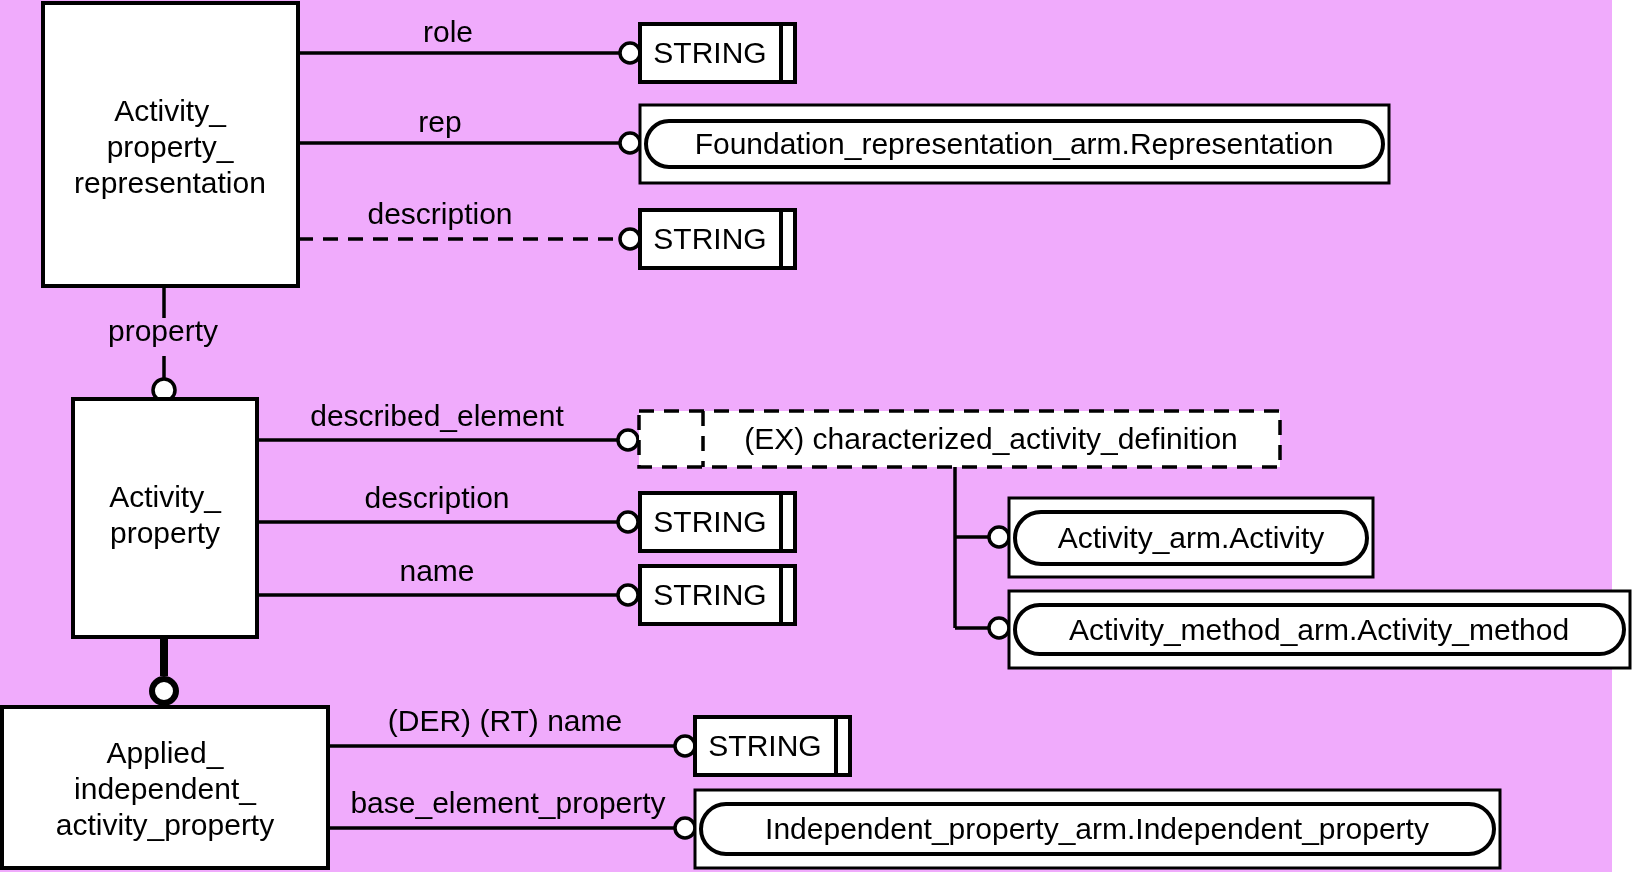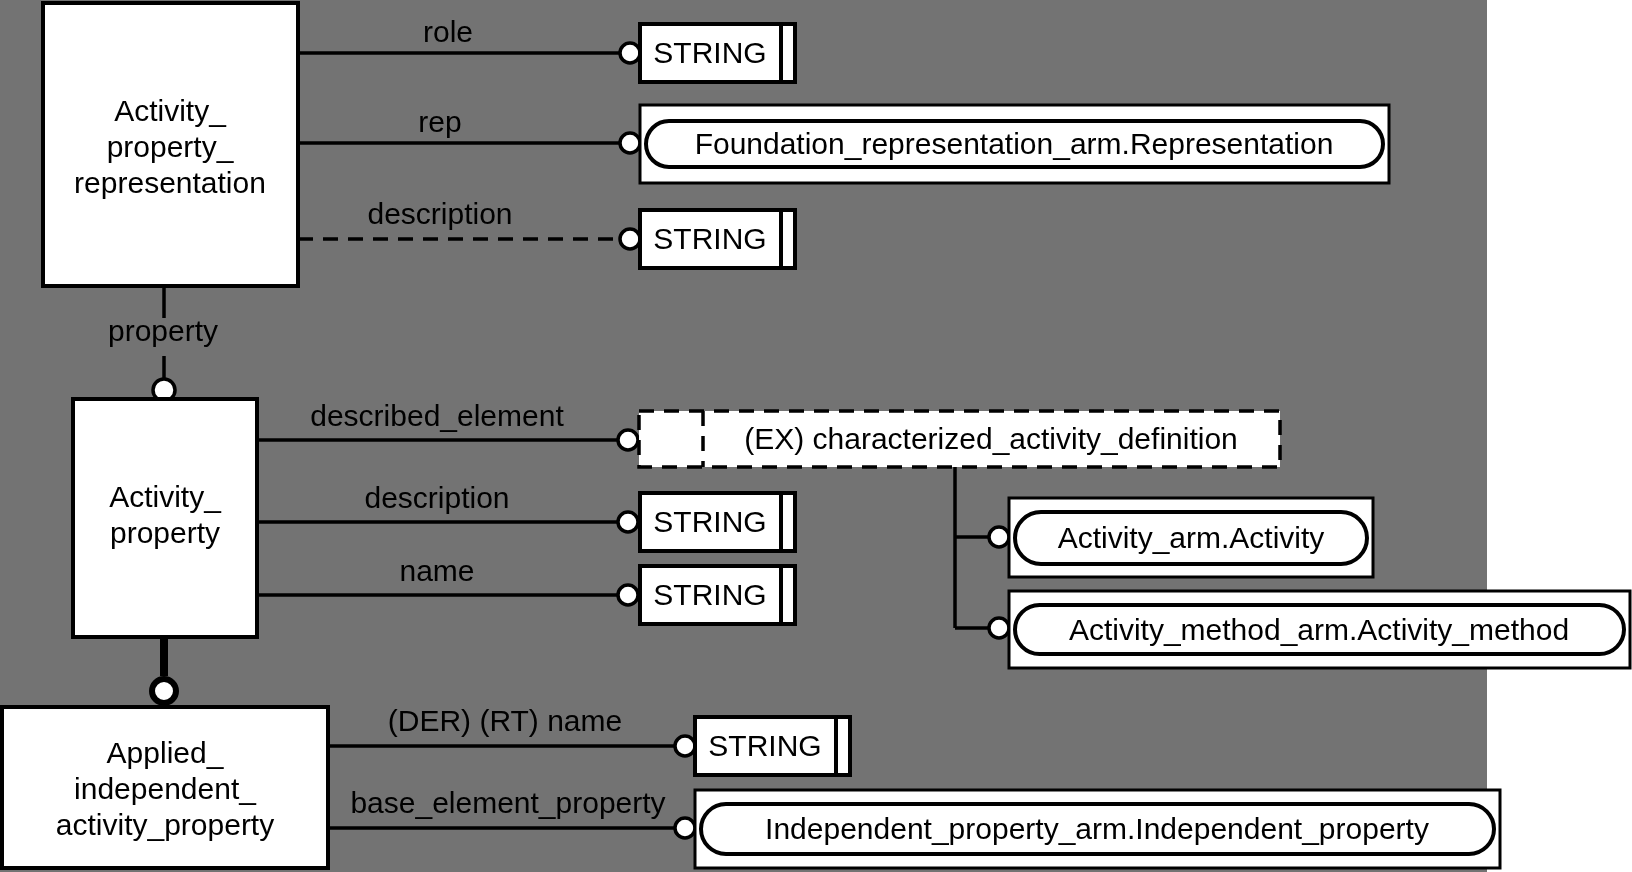--- a/index.html
+++ b/index.html
@@ -2,24 +2,24 @@
 <html><head>
 <meta charset="utf-8">
 <title>Diagram</title>
 <style>
   html, body {
     margin: 0;
     padding: 0;
     background: #ffffff;
   }
   .stage {
-    width: 1487px;
+    width: 1612px;
     height: 872px;
     position: relative;
-    background: #737373;
+    background: #f0abfc;
   }
   svg {
     display: block;
     font-family: "Liberation Sans", sans-serif;
   }
   .box        { stroke: #000000; fill: #ffffff; stroke-width: 4; }
   .refouter   { stroke: #000000; fill: #ffffff; stroke-width: 3; }
   .pill       { stroke: #000000; fill: #ffffff; stroke-width: 4; }
   .attrline   { stroke: #000000; stroke-width: 3.5; fill: none; }
   .dashline   { stroke: #000000; stroke-width: 3.5; fill: none; stroke-dasharray: 15 10; }

